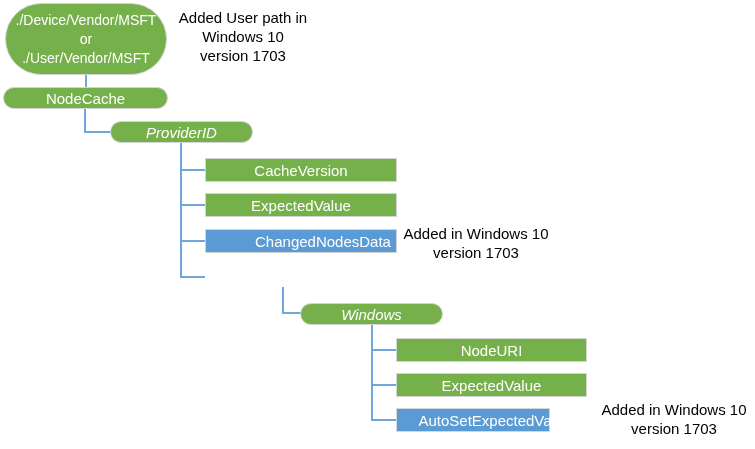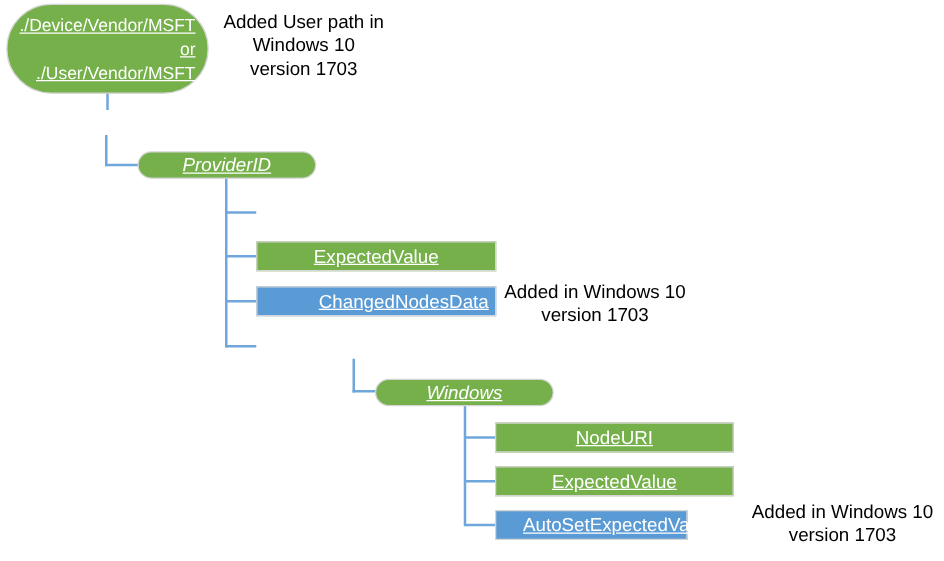--- a/index.html
+++ b/index.html
@@ -14,27 +14,26 @@
     height: 449px;
     background: var(--background, #ffffff);
     overflow: hidden;
   }
   .shape {
     position: absolute;
     box-sizing: border-box;
     display: flex;
     align-items: center;
     justify-content: center;
-    text-align: right;
+    text-align: center;
     color: var(--shape_text, #ffffff);
     font-size: 15px;
     line-height: 19px;
     border: 1px solid var(--shape_border, #d5d5d5);
     white-space: pre-line;
-    text-decoration: underline;
   }
   .green { background: var(--node_green, #75B04A); }
   .blue  { background: var(--node_blue, #5B9BD5); padding-left: 44px; }
   .pill  { border-radius: 12px; }
   .oval  { border-radius: 36px; font-size: 14px; line-height: 19px; }
   .italic { font-style: italic; }
   .conn {
     position: absolute;
     background: var(--connector, #6FA6DC);
   }
@@ -64,23 +63,25 @@
   <div class="conn" style="left:282px;top:312px;width:19px;height:2px"></div>
   <div class="conn" style="left:371px;top:324px;width:2px;height:97px"></div>
   <div class="conn" style="left:372px;top:349px;width:24px;height:2px"></div>
   <div class="conn" style="left:372px;top:384px;width:24px;height:2px"></div>
   <div class="conn" style="left:372px;top:419px;width:24px;height:2px"></div>
 
   <div class="shape green oval" style="left:5px;top:3px;width:162px;height:72px">./Device/Vendor/MSFT
 or
 ./User/Vendor/MSFT</div>
 
+  <div class="shape green pill" style="left:3px;top:87px;width:165px;height:22px">NodeCache</div>
 
   <div class="shape green pill italic" style="left:110px;top:121px;width:143px;height:22px">ProviderID</div>
 
+  <div class="shape green" style="left:205px;top:158px;width:192px;height:24px">CacheVersion</div>
 
   <div class="shape green" style="left:205px;top:193px;width:192px;height:24px">ExpectedValue</div>
 
   <div class="shape blue" style="left:205px;top:229px;width:192px;height:24px">ChangedNodesData</div>
 
 
   <div class="shape green pill italic" style="left:300px;top:303px;width:143px;height:22px">Windows</div>
 
   <div class="shape green" style="left:396px;top:373px;width:191px;height:24px">ExpectedValue</div>
 

